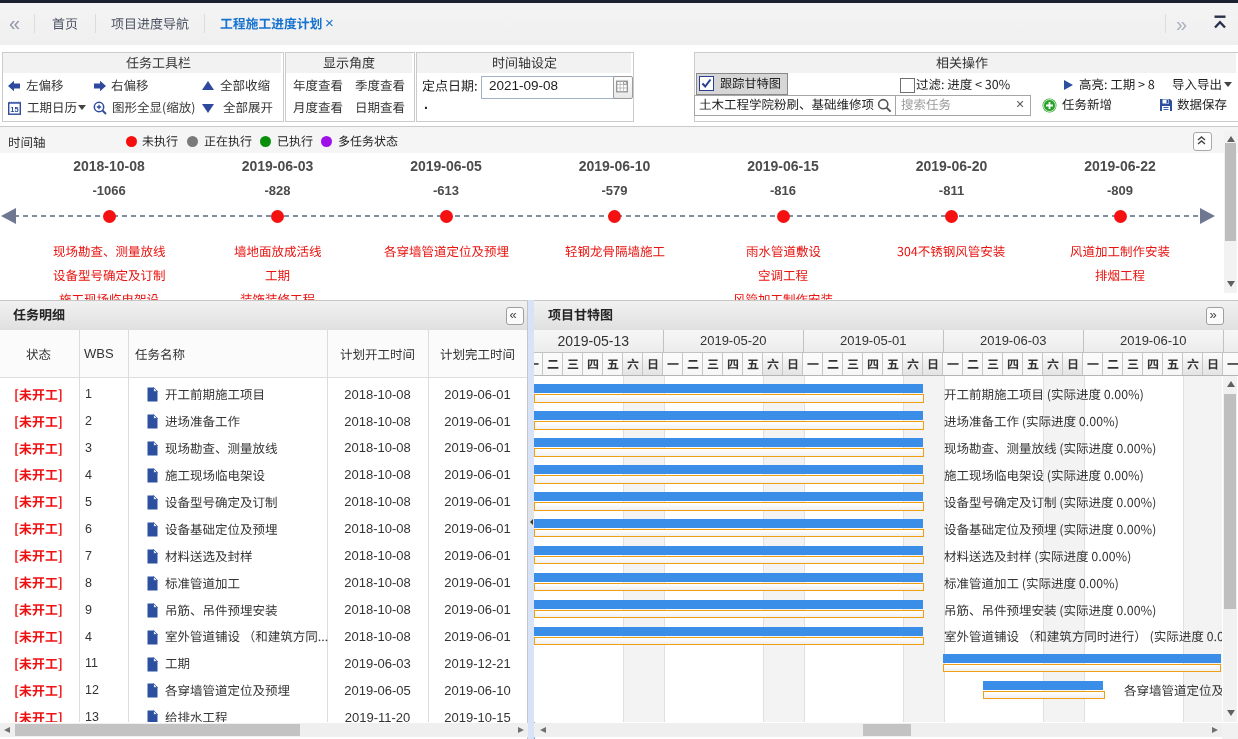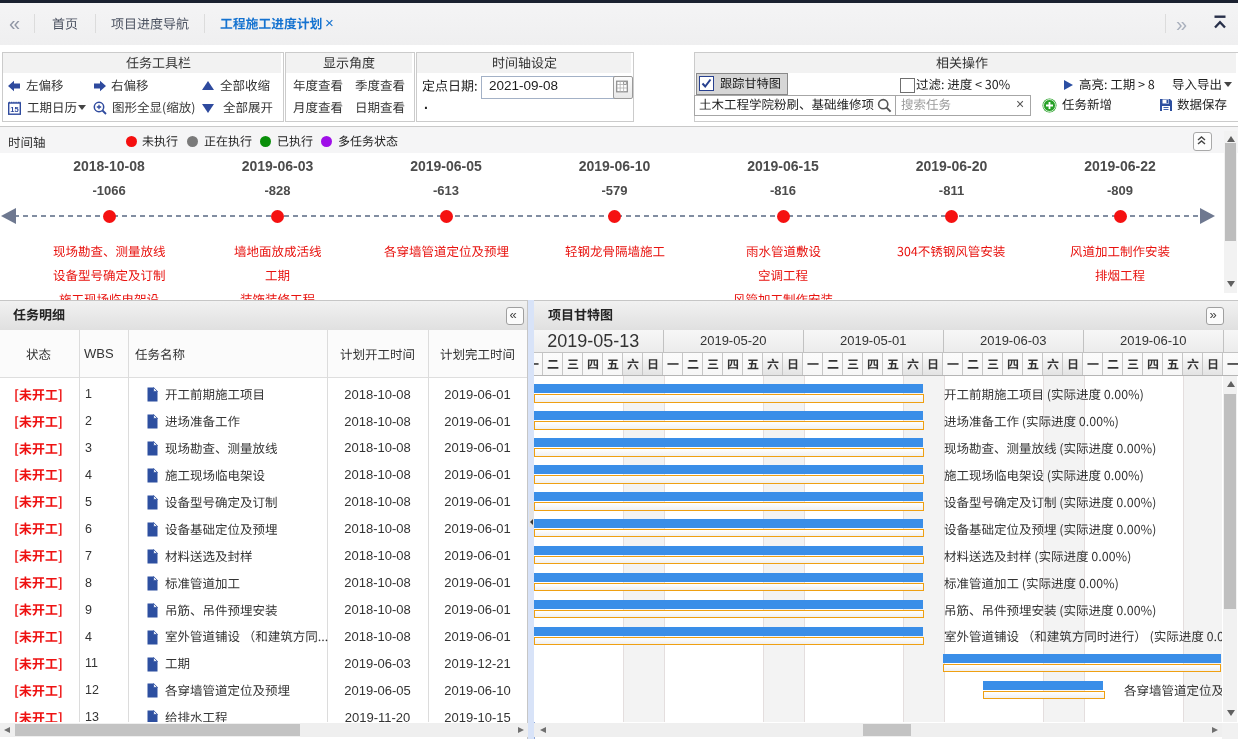--- a/index.html
+++ b/index.html
@@ -1340,21 +1340,21 @@
         <use href="#g189" x="1000.0"></use>
         <use href="#g190" x="2000.0"></use>
         <use href="#g191" x="3000.0"></use>
         <use href="#g192" x="4000.0"></use>
       </g>
     </svg>
   </div>
 <div style="position:absolute;left:1206.0px;top:307.0px;width:16.0px;height:16.0px;background:#fbfbfb;border:1px solid #9f9f9f;border-radius:3px;"></div>
 <div style="position:absolute;left:1209.5px;top:305.2px;font-size:13.0px;font-weight:400;color:#444;white-space:nowrap;line-height:20px;letter-spacing:0.0px">»</div>
 <div style="position:absolute;left:534px;top:330px;width:704px;height:22px;overflow:hidden;background:linear-gradient(#f7f7f7,#ececec);border-bottom:1px solid #c2c2c2">
-    <div style="position:absolute;left:59.2px;transform:translateX(-50%);top:0.8px;font-size:18px;font-weight:400;color:#333;white-space:nowrap;line-height:20px;letter-spacing:0.0px">2019-05-13</div>
+    <div style="position:absolute;left:59.2px;transform:translateX(-50%);top:0.8px;font-size:14px;font-weight:400;color:#333;white-space:nowrap;line-height:20px;letter-spacing:0.0px">2019-05-13</div>
     <div style="position:absolute;left:129.2px;top:0.0px;width:1.0px;height:22.0px;background:#c2c2c2;"></div>
     <div style="position:absolute;left:199.2px;transform:translateX(-50%);top:0.8px;font-size:13.0px;font-weight:400;color:#333;white-space:nowrap;line-height:20px;letter-spacing:0.0px">2019-05-20</div>
     <div style="position:absolute;left:269.2px;top:0.0px;width:1.0px;height:22.0px;background:#c2c2c2;"></div>
     <div style="position:absolute;left:339.2px;transform:translateX(-50%);top:0.8px;font-size:13.0px;font-weight:400;color:#333;white-space:nowrap;line-height:20px;letter-spacing:0.0px">2019-05-01</div>
     <div style="position:absolute;left:409.2px;top:0.0px;width:1.0px;height:22.0px;background:#c2c2c2;"></div>
     <div style="position:absolute;left:479.2px;transform:translateX(-50%);top:0.8px;font-size:13.0px;font-weight:400;color:#333;white-space:nowrap;line-height:20px;letter-spacing:0.0px">2019-06-03</div>
     <div style="position:absolute;left:549.2px;top:0.0px;width:1.0px;height:22.0px;background:#c2c2c2;"></div>
     <div style="position:absolute;left:619.2px;transform:translateX(-50%);top:0.8px;font-size:13.0px;font-weight:400;color:#333;white-space:nowrap;line-height:20px;letter-spacing:0.0px">2019-06-10</div>
     <div style="position:absolute;left:689.2px;top:0.0px;width:1.0px;height:22.0px;background:#c2c2c2;"></div>
   </div>

